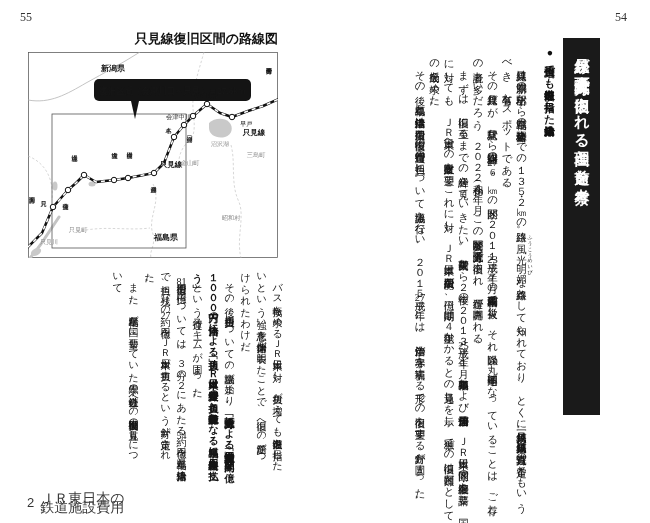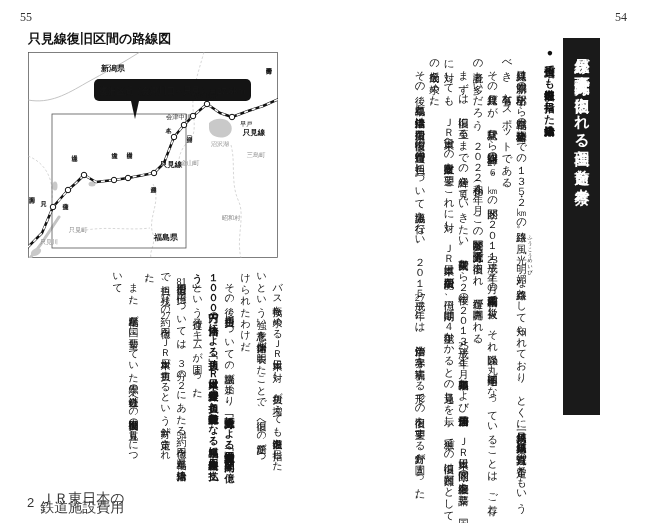--- a/index.html
+++ b/index.html
@@ -6,21 +6,21 @@
   body{width:650px;height:523px;overflow:hidden;
        font-family:"Liberation Serif","DejaVu Serif",serif;color:#151515;}
   .spread{position:relative;width:650px;height:376px;background:#ffffff;}
 
   .page-num{position:absolute;font-size:12px;color:#333;
             font-family:"Liberation Serif","DejaVu Serif",serif;}
   #pn-left{left:20px;top:10px;}
   #pn-right{left:615px;top:10px;}
 
   
-  .map-title{position:absolute;left:28px;top:30px;width:250px;text-align:left;
+  .map-title{position:absolute;left:28px;top:30px;width:250px;text-align:right;
              font-family:"Liberation Sans","DejaVu Sans",sans-serif;
              font-weight:bold;font-size:13px;color:#111;}
   .map-svg{position:absolute;left:28px;top:52px;width:250px;height:206px;background:#fff;}
   .map-svg text{font-family:"Liberation Sans","DejaVu Sans",sans-serif;fill:#161616;}
   .map-svg .vlabel{writing-mode:vertical-rl;text-orientation:upright;}
   .map-svg .gray{fill:#8a8a8a;}
   .map-svg .bold{font-weight:bold;}
 
   
   .vtext{position:absolute;writing-mode:vertical-rl;color:#151515;}

